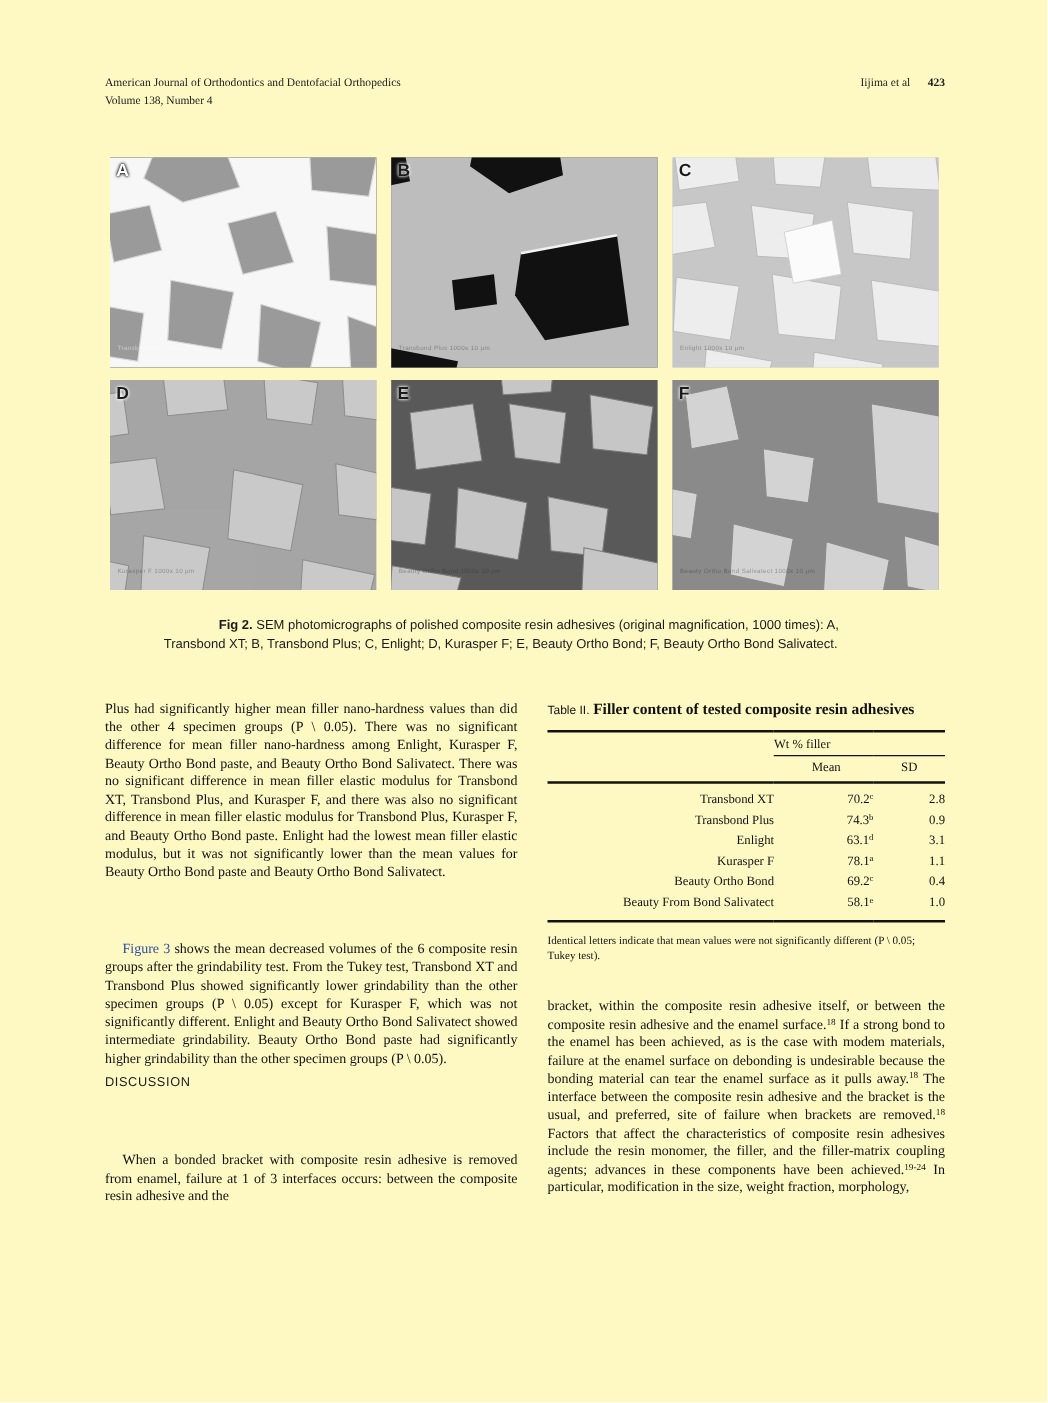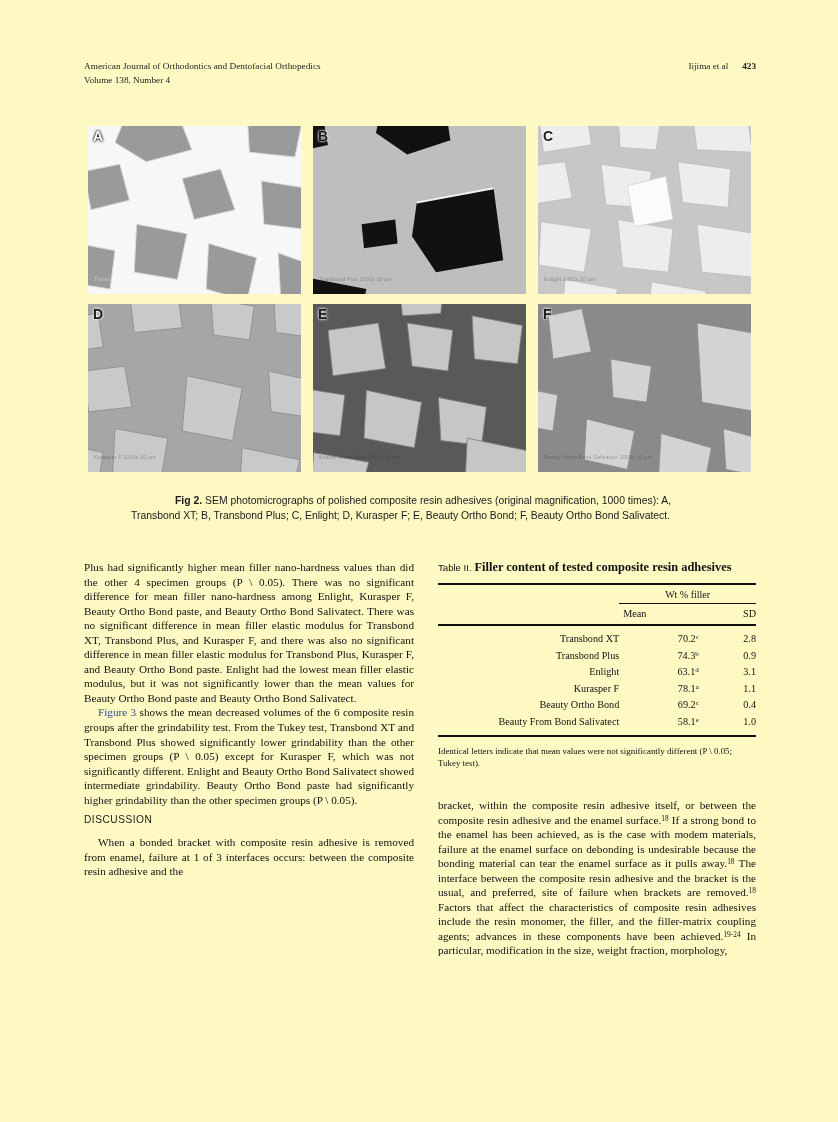--- a/index.html
+++ b/index.html
@@ -119,21 +119,21 @@
     width: 330px;
     font-size: 11.2px;
     line-height: 14.55px;
     text-align: justify;
     color: #111111;
   }
   .col-left  { left: 84px;  top: 560px; }
   .col-right { left: 438px; top: 798px; width: 318px; }
 
   .col p { margin: 0; text-indent: 0; }
-  .col p.indent { text-indent: 14px; }
+  .col p.indent { text-indent: 14px; margin-top: 47px; }
   .col sup {
     font-size: 7.4px;
     line-height: 0;
     vertical-align: 0.45em;
   }
   .xref { color: #2b4fa2; }
 
   .sec-head {
     font-family: "Liberation Sans", sans-serif;
     font-size: 10.2px;
@@ -179,24 +179,24 @@
     vertical-align: baseline;
   }
   .col-name { text-align: left; width: 57%; }
   .col-mean { text-align: left; width: 25%; padding-left: 4px !important; }
   .col-sd   { text-align: right; width: 18%; }
 
   .rule-top td { border-top: 2.1px solid #111; height: 3px; }
   .rule-mid td { border-top: 2.1px solid #111; height: 4px; }
   .rule-bottom td { border-top: 2.1px solid #111; height: 3px; }
 
-  .grouphdr { text-align: center; font-size: 10px; padding-bottom: 2px !important; font-family: Liberation Serif, serif; }
+  .grouphdr { text-align: left; font-size: 10px; padding-bottom: 2px !important; font-family: Liberation Serif, serif; }
   .grouphdr-underline { border-bottom: 1.1px solid #111; }
   .subhdr td { font-size: 10.2px; padding-top: 3px !important; padding-bottom: 4px !important; }
-  .subhdr .col-mean, .subhdr .col-sd { font-style: normal; }
+  .subhdr .col-mean, .subhdr .col-sd { font-style: normal; text-align: center; }
   .bodyrow td { font-size: 10.2px; padding-top: 1.6px !important; padding-bottom: 1.6px !important; text-align: right; }
   .bodyrow td sup { font-size: 7px; vertical-align: 0.42em; line-height: 0; }
   .spacer-row td { height: 5px; }
 
   .table-note {
     margin-top: 6px;
     font-size: 8.9px;
     line-height: 11.6px;
     text-align: left;
     color: #111111;

